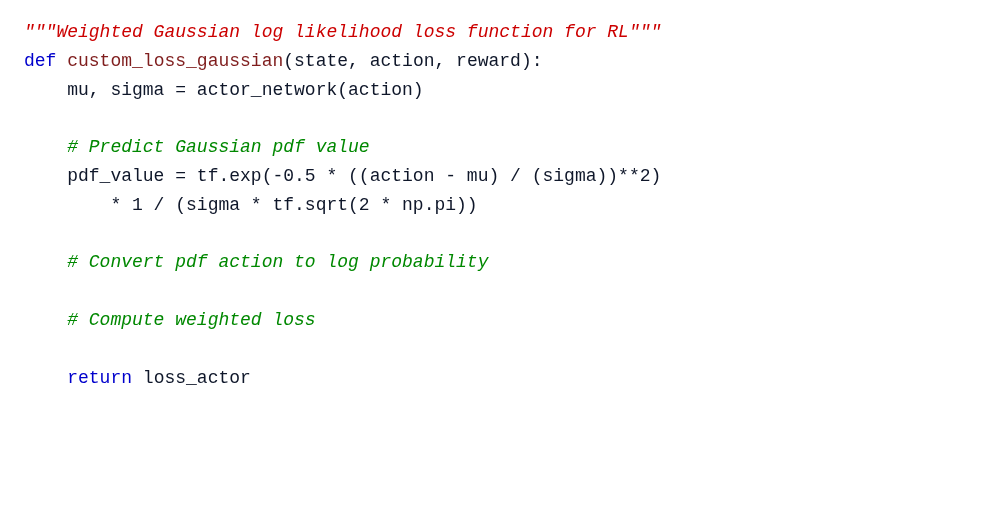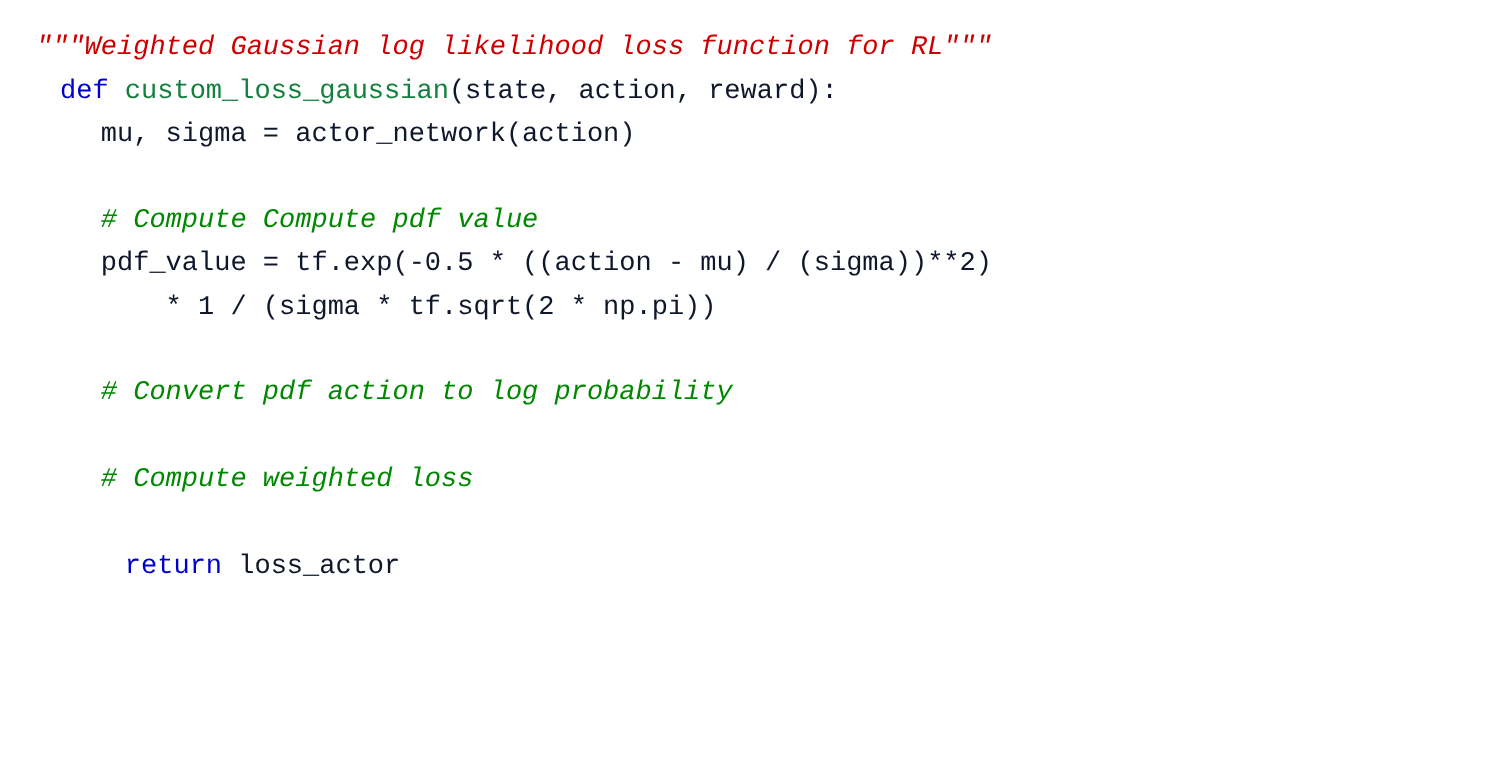--- a/index.html
+++ b/index.html
@@ -13,35 +13,35 @@
       background: #ffffff;
       padding: 18px 24px;
       width: 1001px;
       min-height: 519px;
     }
     .line {
       display: block;
       white-space: pre;
     }
     .c-string    { color: #cc0000; font-style: italic; }
-    .c-keyword   { color: #0000cc; margin-left: 16px; }
-    .c-funcname  { color: #15803d; }
+    .c-keyword   { color: #0000cc; }
+    .c-funcname  { color: #7f1d1d; }
     .c-comment   { color: #008800; font-style: italic; }
     .c-plain     { color: #0f172a; }
     .c-number    { color: #aa6600; }
   </style>
 </head>
 <body>
 
 <div class="code-block">
 <span class="line"><span class="c-string">"""Weighted Gaussian log likelihood loss function for RL"""</span></span>
     <span class="line"><span class="c-keyword">def </span><span class="c-funcname">custom_loss_gaussian</span><span class="c-plain">(state, action, reward):</span></span>
     <span class="line"><span class="c-plain">    mu, sigma = actor_network(action)</span></span>
     <span class="line">&nbsp;</span>
-    <span class="line"><span class="c-comment">    # Compute Compute pdf value</span></span>
+    <span class="line"><span class="c-comment">    # Predict Gaussian pdf value</span></span>
     <span class="line"><span class="c-plain">    pdf_value = tf.exp(-0.5 * ((action - mu) / (sigma))**2)</span></span>
     <span class="line"><span class="c-plain">        * 1 / (sigma * tf.sqrt(2 * np.pi))</span></span>
     <span class="line">&nbsp;</span>
     <span class="line"><span class="c-comment">    # Convert pdf action to log probability</span></span>
     <span class="line">&nbsp;</span>
     <span class="line"><span class="c-comment">    # Compute weighted loss</span></span>
     <span class="line">&nbsp;</span>
     <span class="line"><span class="c-plain">    </span><span class="c-keyword">return</span><span class="c-plain"> loss_actor</span></span>
   </div>
 

